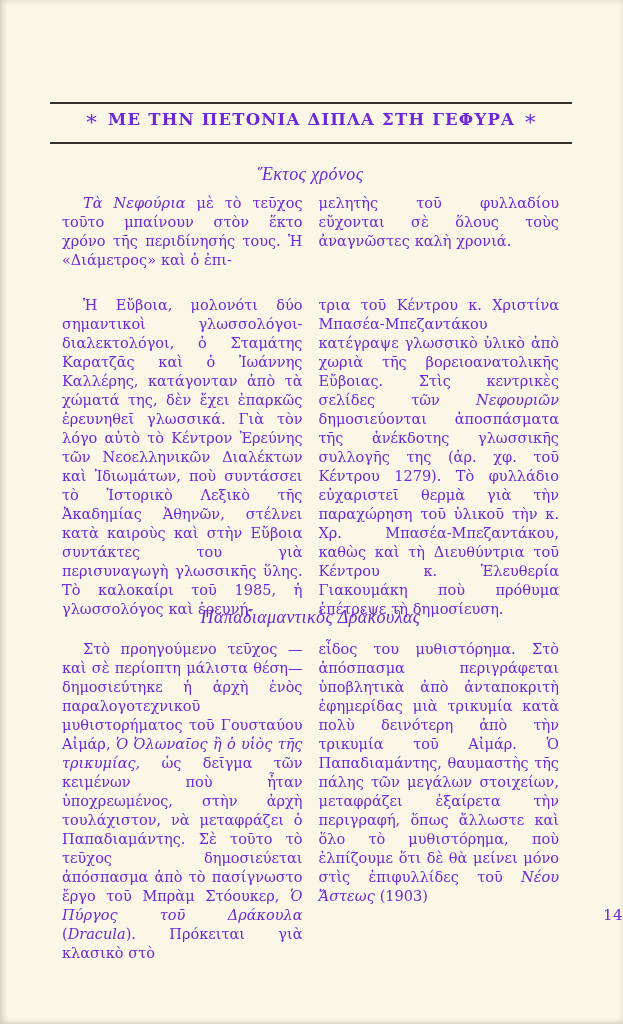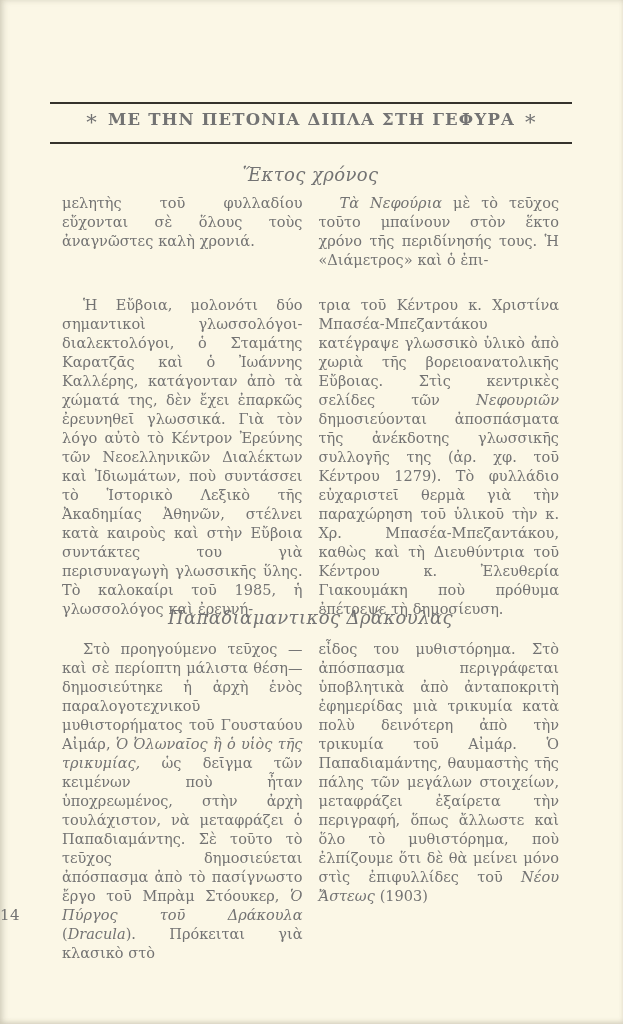--- a/index.html
+++ b/index.html
@@ -6,21 +6,21 @@
     margin: 0;
     padding: 0;
     background: #e8e4d4;
   }
   .page {
     position: relative;
     width: 623px;
     height: 1024px;
     margin: 0 auto;
     background: #fbf7e6;
-    color: #737373;
+    color: #6d28d9;
     font-family: "DejaVu Serif", "Liberation Serif", serif;
     overflow: hidden;
     box-shadow: inset 3px 0 6px rgba(120,115,95,0.25), inset 0 -2px 4px rgba(120,115,95,0.15);
   }
   .rule {
     position: absolute;
     left: 50px;
     width: 522px;
     height: 1.5px;
     background: #35322c;
@@ -49,20 +49,21 @@
     left: 62px;
     width: 497px;
   }
   .section-title {
     text-align: center;
     font-style: italic;
     font-size: 18px;
     letter-spacing: 0.4px;
     margin: 0 0 12px 0;
     font-weight: normal;
+    font-family: Liberation Serif, serif;
   }
   .sec-1 { top: 164px; }
   .sec-1 .section-title { margin-bottom: 9px; }
   .sec-2 { top: 296px; }
   .sec-3 { top: 607px; }
   .columns {
     display: flex;
     gap: 16px;
   }
   .col {
@@ -73,39 +74,39 @@
     hyphens: auto;
     word-spacing: 0.3px;
   }
   .col.ind { text-indent: 21px; }
   .col i { font-style: italic; }
   .page-number {
     position: absolute;
     top: 906px;
     left: 0;
     width: 100%;
-    text-align: left;
+    text-align: right;
     font-size: 15px;
     letter-spacing: 0.5px;
   }
 </style>
 </head>
 <body>
 
 <div class="page">
 
   <div class="rule rule-top"></div>
   <div class="header-title"><span class="star">*</span><span>ΜΕ ΤΗΝ ΠΕΤΟΝΙΑ ΔΙΠΛΑ ΣΤΗ ΓΕΦΥΡΑ</span><span class="star">*</span></div>
   <div class="rule rule-bottom"></div>
 
   <div class="section sec-1">
     <h2 class="section-title">Ἕκτος χρόνος</h2>
     <div class="columns">
+      <div class="col ind"><i>Τὰ Νεφούρια</i><span> μὲ τὸ τεῦχος τοῦτο μπαίνουν στὸν ἕκτο χρόνο τῆς περιδίνησής τους. Ἡ «Διάμετρος» καὶ ὁ ἐπι-</span></div>
       <div class="col"><span>μελητὴς τοῦ φυλλαδίου εὔχονται σὲ ὅλους τοὺς ἀναγνῶστες καλὴ χρονιά.</span></div>
-      <div class="col ind"><i>Τὰ Νεφούρια</i><span> μὲ τὸ τεῦχος τοῦτο μπαίνουν στὸν ἕκτο χρόνο τῆς περιδίνησής τους. Ἡ «Διάμετρος» καὶ ὁ ἐπι-</span></div>
     </div>
   </div>
 
   <div class="section sec-2">
     <div class="columns">
       <div class="col ind"><span>Ἡ Εὔβοια, μολονότι δύο σημαντικοὶ γλωσσολόγοι-διαλεκτολόγοι, ὁ Σταμάτης Καρατζᾶς καὶ ὁ Ἰωάννης Καλλέρης, κατάγονταν ἀπὸ τὰ χώματά της, δὲν ἔχει ἐπαρκῶς ἐρευνηθεῖ γλωσσικά. Γιὰ τὸν λόγο αὐτὸ τὸ Κέντρον Ἐρεύνης τῶν Νεοελληνικῶν Διαλέκτων καὶ Ἰδιωμάτων, ποὺ συντάσσει τὸ Ἱστορικὸ Λεξικὸ τῆς Ἀκαδημίας Ἀθηνῶν, στέλνει κατὰ καιροὺς καὶ στὴν Εὔβοια συντάκτες του γιὰ περισυναγωγὴ γλωσσικῆς ὕλης. Τὸ καλοκαίρι τοῦ 1985, ἡ γλωσσολόγος καὶ ἐρευνή-</span></div>
       <div class="col"><span>τρια τοῦ Κέντρου κ. Χριστίνα Μπασέα-Μπεζαντάκου κατέγραψε γλωσσικὸ ὑλικὸ ἀπὸ χωριὰ τῆς βορειοανατολικῆς Εὔβοιας. Στὶς κεντρικὲς σελίδες τῶν </span><i>Νεφουριῶν</i><span> δημοσιεύονται ἀποσπάσματα τῆς ἀνέκδοτης γλωσσικῆς συλλογῆς της (ἀρ. χφ. τοῦ Κέντρου 1279). Τὸ φυλλάδιο εὐχαριστεῖ θερμὰ γιὰ τὴν παραχώρηση τοῦ ὑλικοῦ τὴν κ. Χρ. Μπασέα-Μπεζαντάκου, καθὼς καὶ τὴ Διευθύντρια τοῦ Κέντρου κ. Ἐλευθερία Γιακουμάκη ποὺ πρόθυμα ἐπέτρεψε τὴ δημοσίευση.</span></div>
     </div>
   </div>
 

